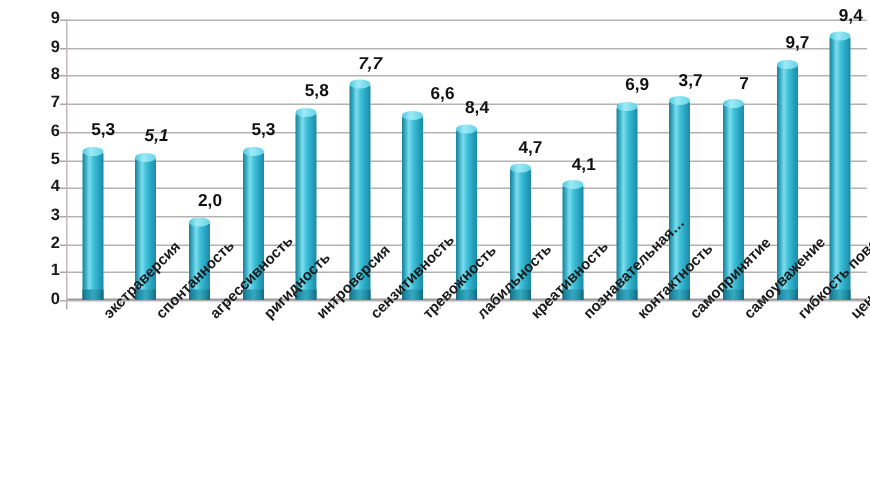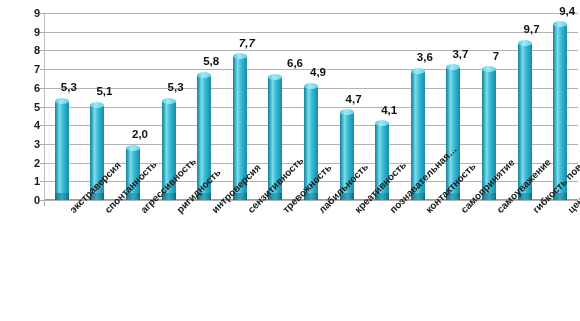--- a/index.html
+++ b/index.html
@@ -218,21 +218,21 @@
   <div class="bars-layer">
       <div class="bar" style="left: 10.8px; bottom: 1px; height: 99.11px;">
         <div class="bar-cap"></div>
         <div class="bar-foot"></div>
       </div>
       <div class="value-label" style="left: 17.8px; bottom: 107.11px;">5,3</div>
       <div class="bar" style="left: 46.4px; bottom: 1px; height: 95.37px;">
         <div class="bar-cap"></div>
         <div class="bar-foot"></div>
       </div>
-      <div class="value-label" style="left: 53.4px; bottom: 103.37px;">5,1</div>
+      <div class="value-label" style="left: 53.4px; bottom: 103.37px; font-style: italic;">5,1</div>
       <div class="bar" style="left: 82px; bottom: 1px; height: 52.36px;">
         <div class="bar-cap"></div>
         <div class="bar-foot"></div>
       </div>
       <div class="value-label" style="left: 89px; bottom: 60.36px;">2,0</div>
       <div class="bar" style="left: 117.6px; bottom: 1px; height: 99.11px;">
         <div class="bar-cap"></div>
         <div class="bar-foot"></div>
       </div>
       <div class="value-label" style="left: 124.6px; bottom: 107.11px;">5,3</div>
@@ -248,36 +248,36 @@
       <div class="value-label" style="left: 195.8px; bottom: 151.99px; font-style: italic;">7,7</div>
       <div class="bar" style="left: 224.4px; bottom: 1px; height: 123.42px;">
         <div class="bar-cap"></div>
         <div class="bar-foot"></div>
       </div>
       <div class="value-label" style="left: 244px; bottom: 131.42px;">6,6</div>
       <div class="bar" style="left: 260px; bottom: 1px; height: 114.07px;">
         <div class="bar-cap"></div>
         <div class="bar-foot"></div>
       </div>
-      <div class="value-label" style="left: 267px; bottom: 122.07px;">4,9</div>
+      <div class="value-label" style="left: 267px; bottom: 122.07px;">8,4</div>
       <div class="bar" style="left: 295.6px; bottom: 1px; height: 87.89px;">
         <div class="bar-cap"></div>
         <div class="bar-foot"></div>
       </div>
       <div class="value-label" style="left: 302.6px; bottom: 95.89px;">4,7</div>
       <div class="bar" style="left: 331.2px; bottom: 1px; height: 76.67px;">
         <div class="bar-cap"></div>
         <div class="bar-foot"></div>
       </div>
       <div class="value-label" style="left: 338.2px; bottom: 84.67px;">4,1</div>
       <div class="bar" style="left: 366.8px; bottom: 1px; height: 129.03px;">
         <div class="bar-cap"></div>
         <div class="bar-foot"></div>
       </div>
-      <div class="value-label" style="left: 373.8px; bottom: 137.03px;">3,6</div>
+      <div class="value-label" style="left: 373.8px; bottom: 137.03px;">6,9</div>
       <div class="bar" style="left: 402.4px; bottom: 1px; height: 132.77px;">
         <div class="bar-cap"></div>
         <div class="bar-foot"></div>
       </div>
       <div class="value-label" style="left: 409.4px; bottom: 140.77px;">3,7</div>
       <div class="bar" style="left: 438px; bottom: 1px; height: 130.9px;">
         <div class="bar-cap"></div>
         <div class="bar-foot"></div>
       </div>
       <div class="value-label" style="left: 445px; bottom: 138.9px;">7</div>

